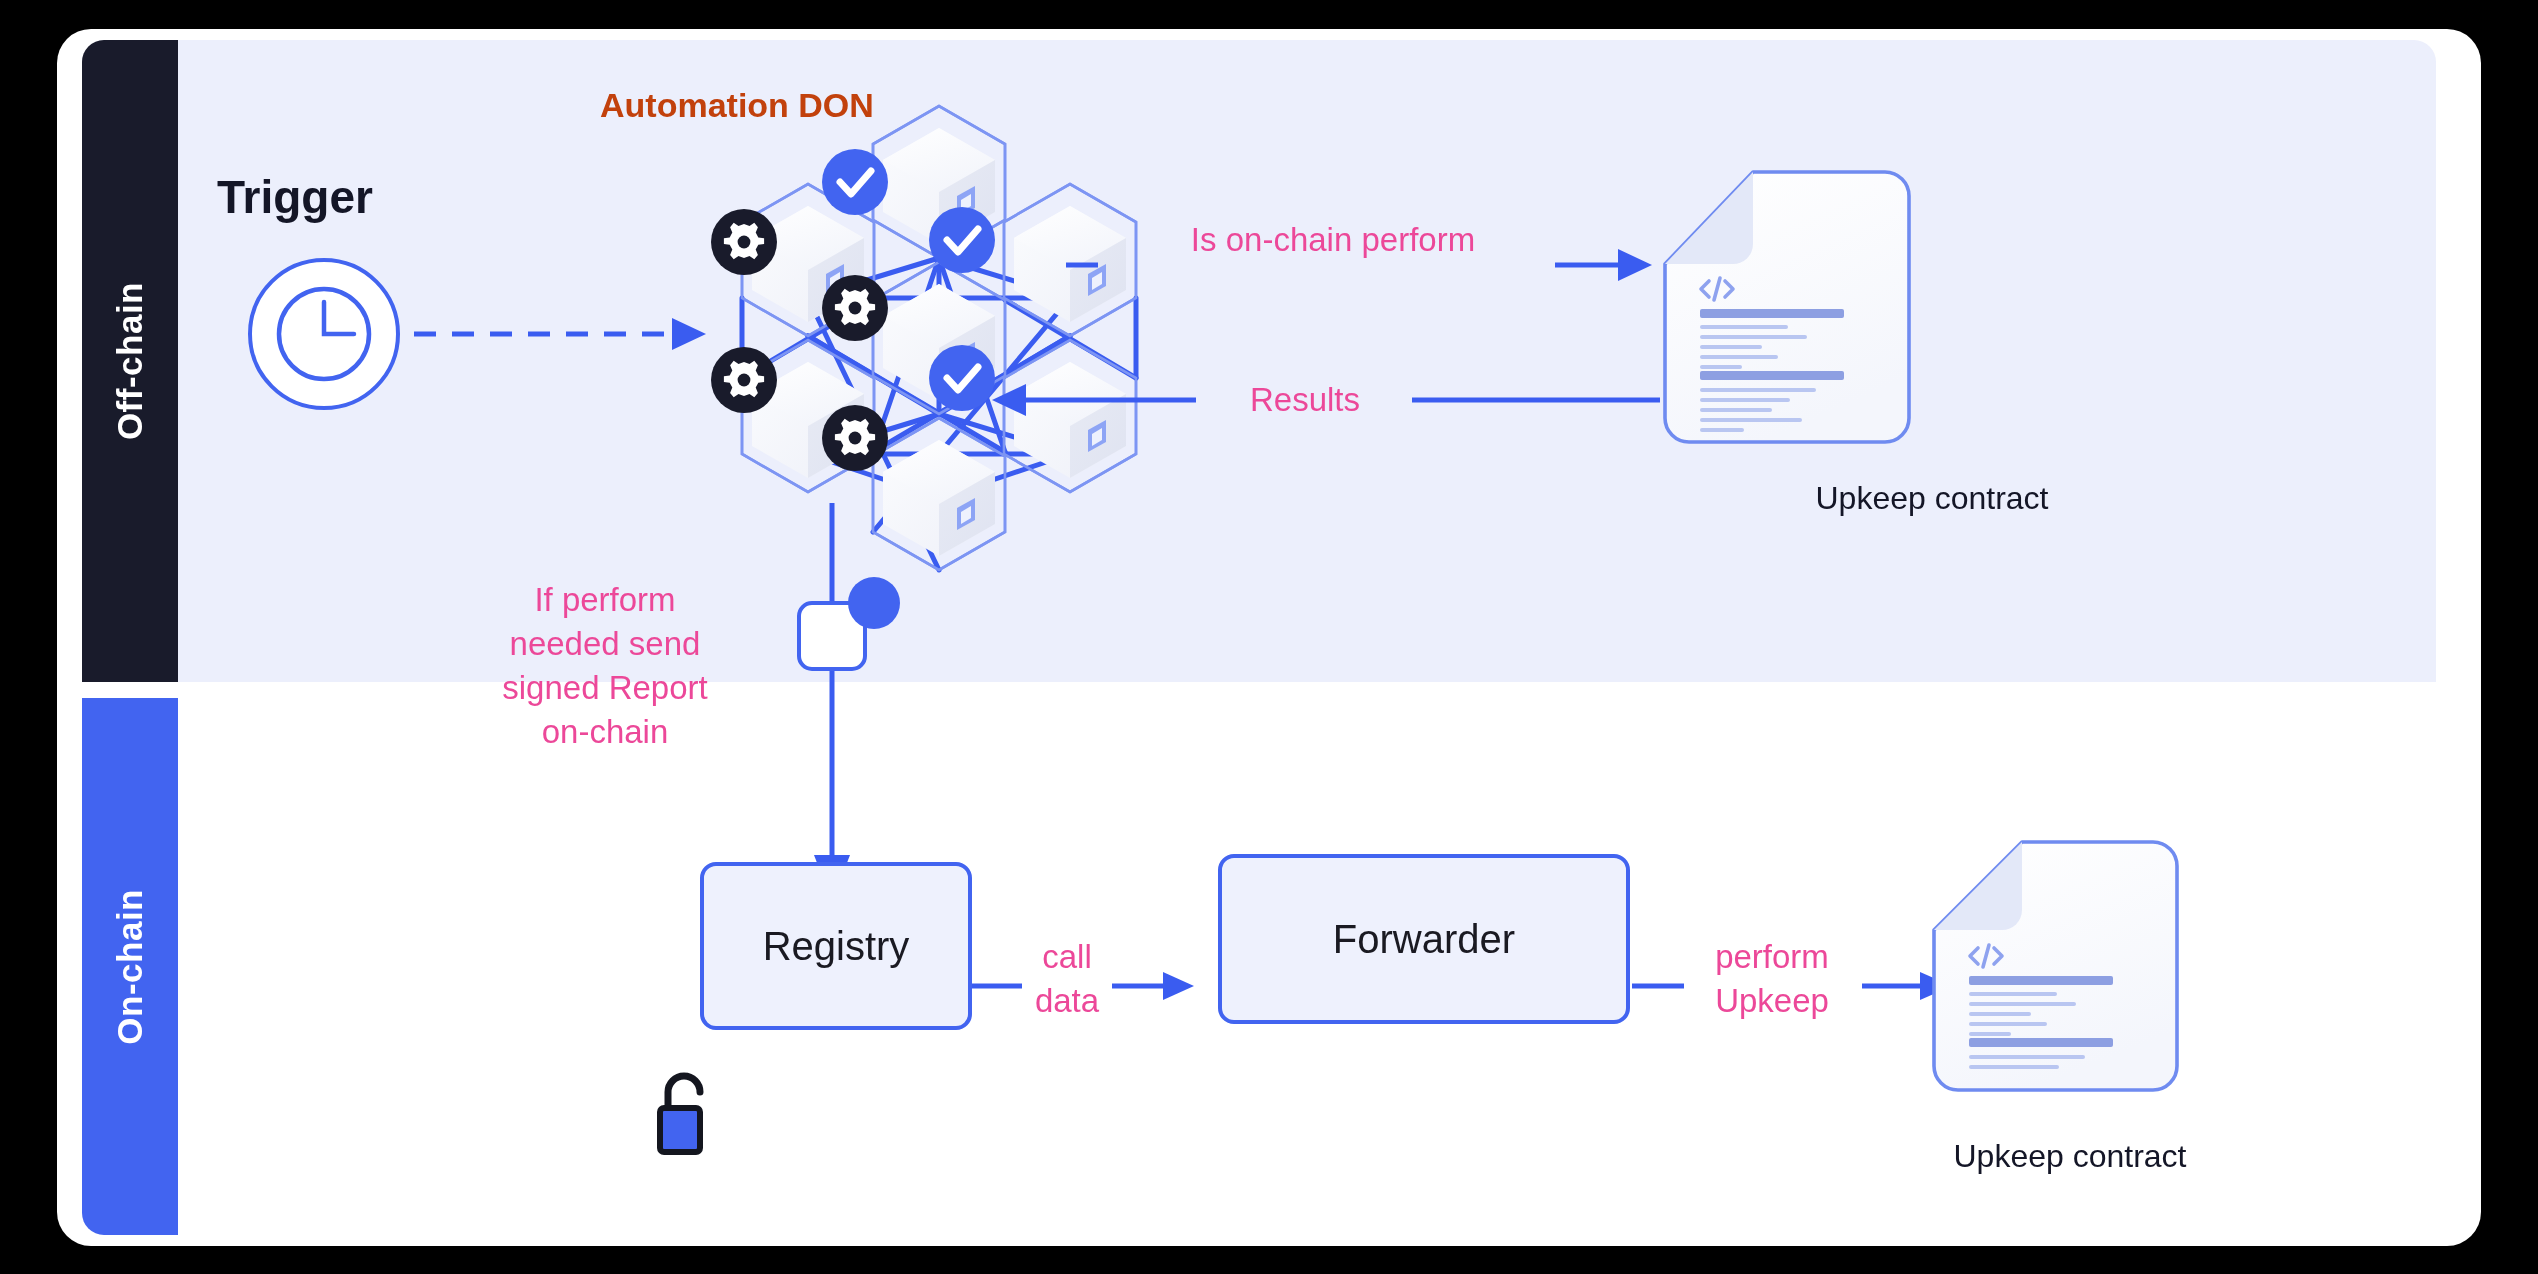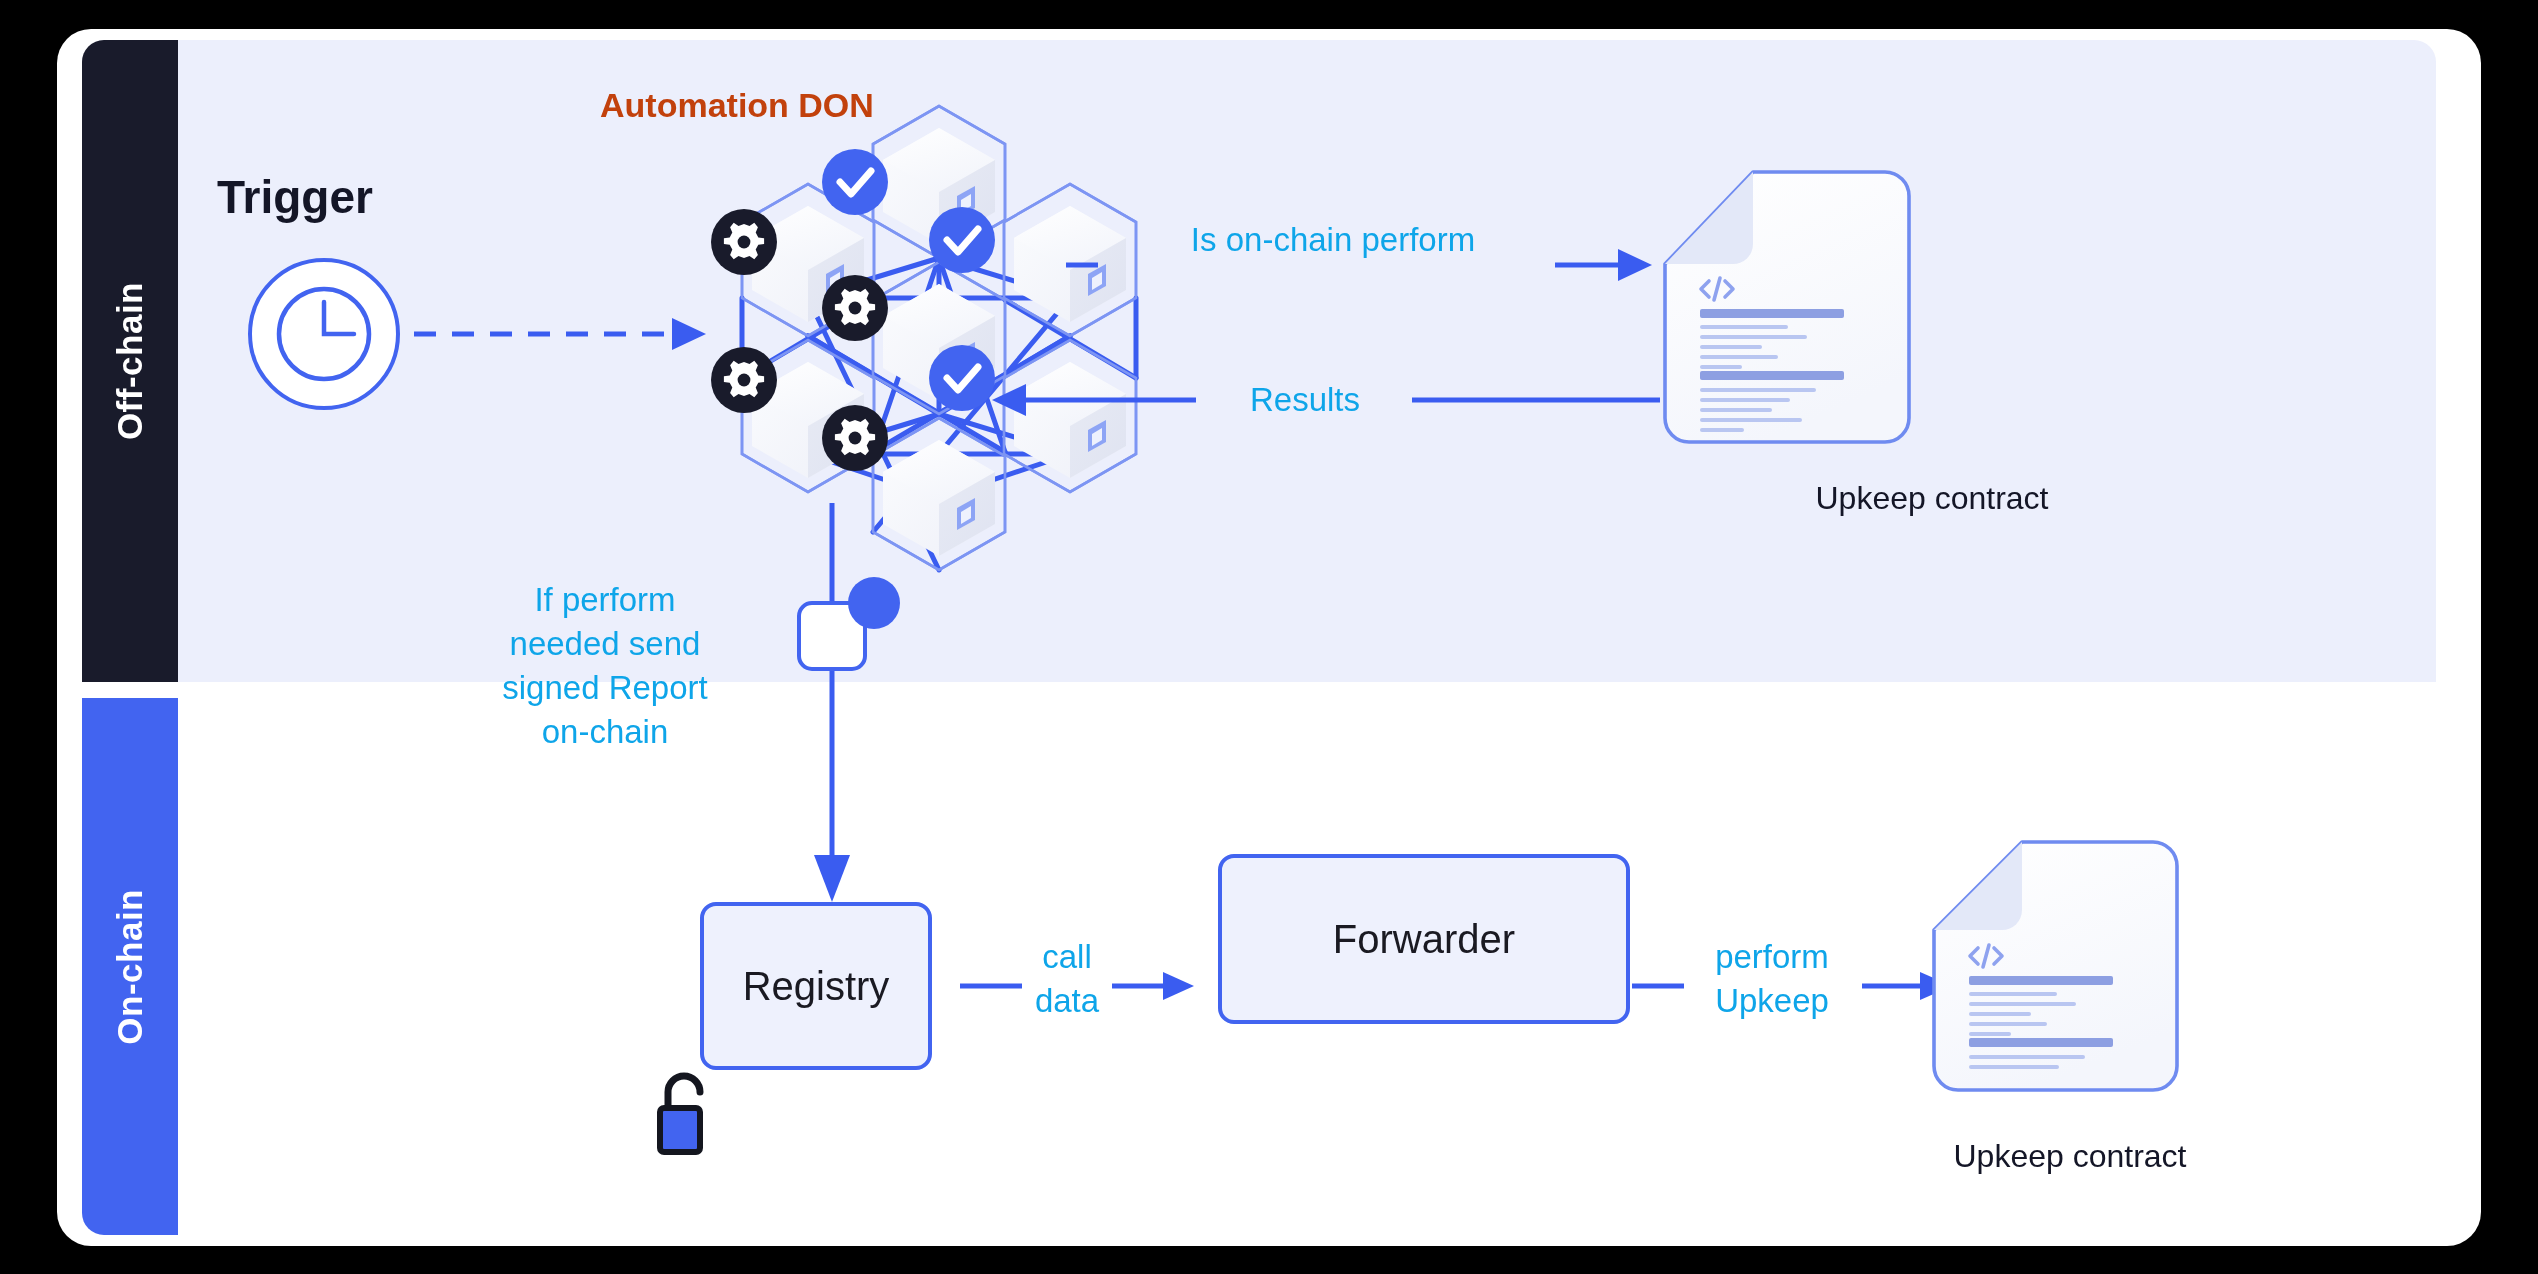--- a/index.html
+++ b/index.html
@@ -51,21 +51,21 @@
     transform: rotate(180deg);
     color: #ffffff;
     font-weight: 700;
     font-size: 35px;
     letter-spacing: 0.5px;
   }
 
   
   .edge-label {
     position: absolute;
-    color: #0ea5e9;
+    color: #ec4899;
     font-size: 33px;
     line-height: 1.33;
     text-align: center;
   }
   .bold-label {
     position: absolute;
     color: #141627;
     font-weight: 400;
     font-size: 31px;
     text-align: center;
@@ -102,21 +102,21 @@
   
   .procbox {
     position: absolute;
     background: #eef1fd;
     border: 4px solid #4264f0;
     border-radius: 16px;
     display: flex; align-items: center; justify-content: center;
     color: #1a1a22;
     font-size: 40px;
   }
-  #box-registry { left: 700px; top: 902px; width: 232px; height: 168px; text-align: center; }
+  #box-registry { left: 700px; top: 862px; width: 272px; height: 168px; text-align: center; }
   #box-forwarder { left: 1218px; top: 854px; width: 412px; height: 170px; }
 
   
   .report-badge {
     position: absolute;
     left: 797px; top: 601px;
     width: 70px; height: 70px;
     background: #ffffff;
     border: 4px solid #4264f0;
     border-radius: 15px;

